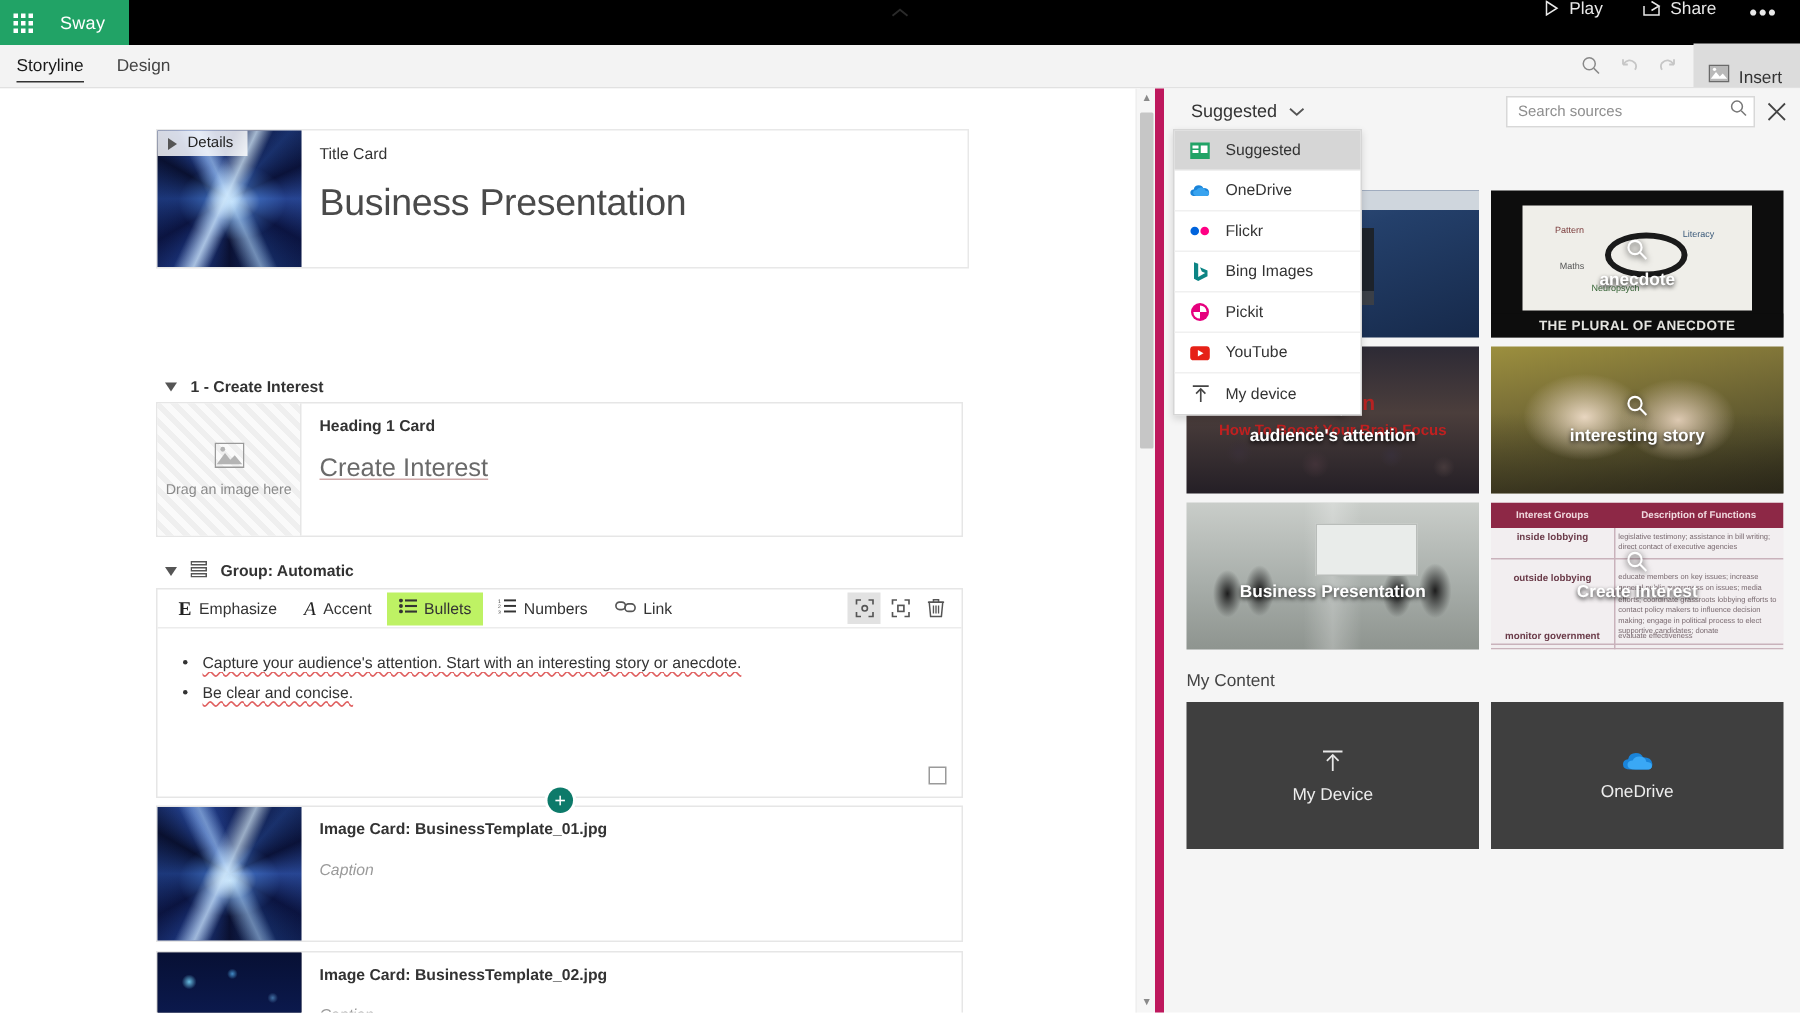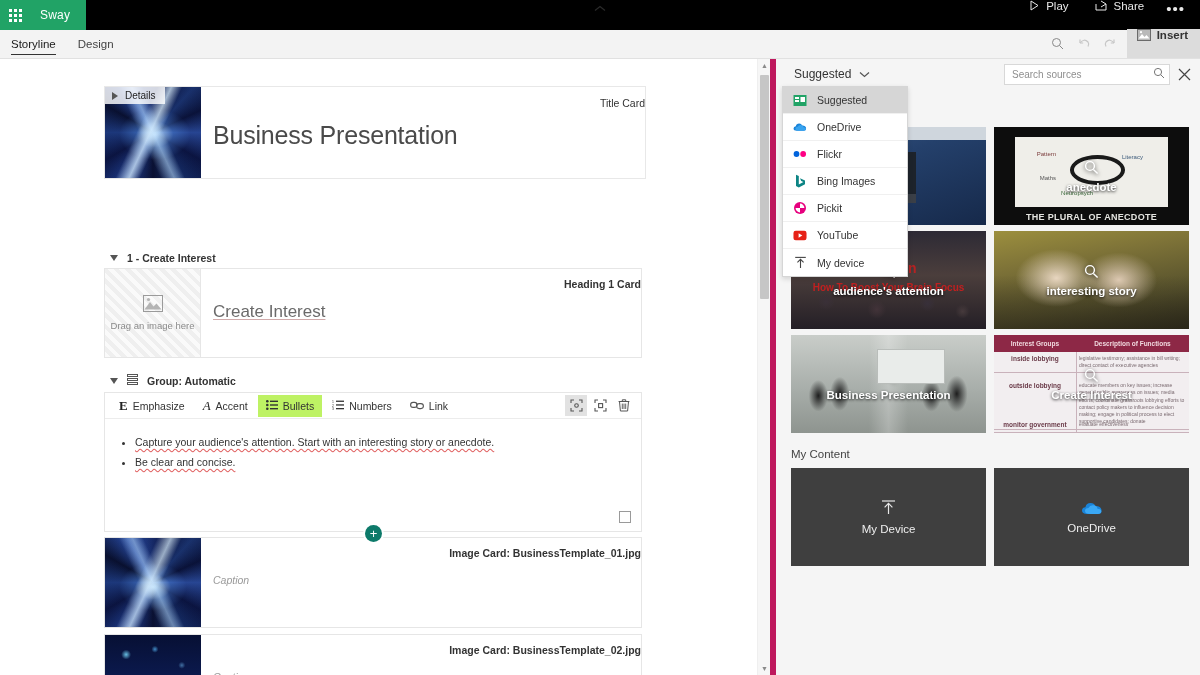--- a/index.html
+++ b/index.html
@@ -57,38 +57,38 @@
     content: ""; position: absolute; left: 11px; right: 11px; bottom: 3px;
     height: 1.5px; background: #333;
   }
   .ribbon-spacer { flex: 1; }
   .ribbon-ico {
     width: 26px; height: 29px; display: flex; align-items: center;
     justify-content: center; cursor: pointer; color: #888;
   }
   .ribbon-ico.disabled { color: #c6c6c6; cursor: default; }
   .insert-btn {
-    height: 29px; background: #dcdcdc; display: flex; align-items: flex-start;
+    height: 29px; background: #dcdcdc; display: flex; align-items: flex-end;
     gap: 6px; padding: 0 12px 0 10px; font-size: 11.5px; color: #333;
-    cursor: pointer; margin-left: 4px; font-weight: bold;
+    cursor: pointer; margin-left: 4px;
   }
 
   
   .storyline {
     position: absolute; top: 59px; left: 0; width: 760px; height: 616px;
     background: #ffffff; overflow: hidden;
   }
   .cards { position: absolute; left: 0; top: 0; width: 748px; }
 
   .card {
     position: absolute; background: #ffffff;
     border: 1px solid #e6e6e6;
   }
   .card-label {
-    font-size: 10.5px; color: #333; font-weight: bold; text-align: right;
+    font-size: 10.5px; color: #333; font-weight: bold;
   }
   .card-label.light { font-weight: normal; }
 
   
   .title-card {
     left: 104px; top: 27px; width: 542px; height: 93px;
     display: flex; border: 1px solid #e8e8e8;
   }
   .title-thumb {
     width: 96px; height: 91px; flex: none; position: relative; overflow: hidden;

